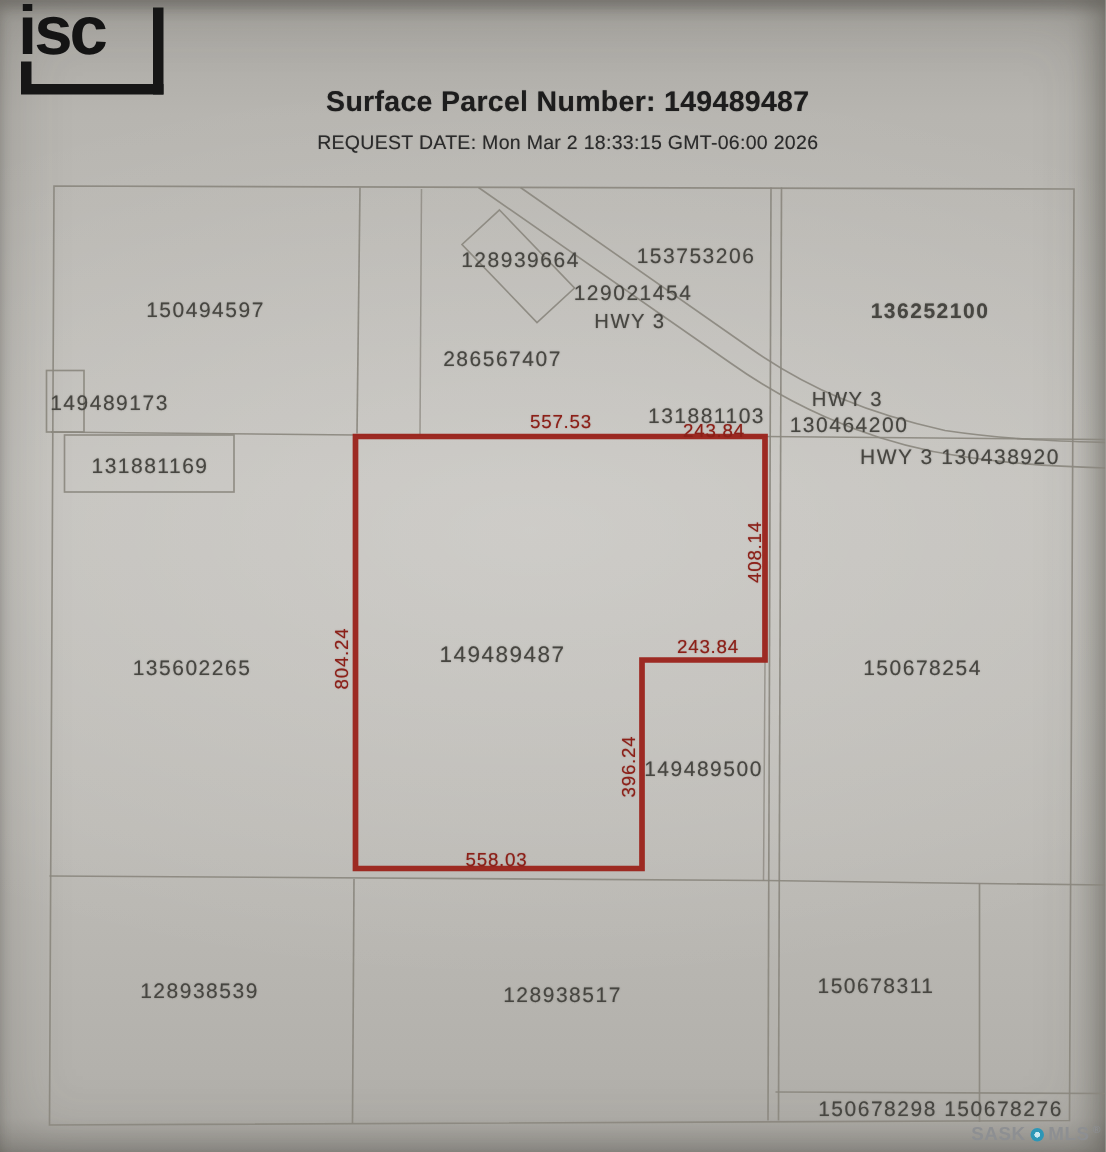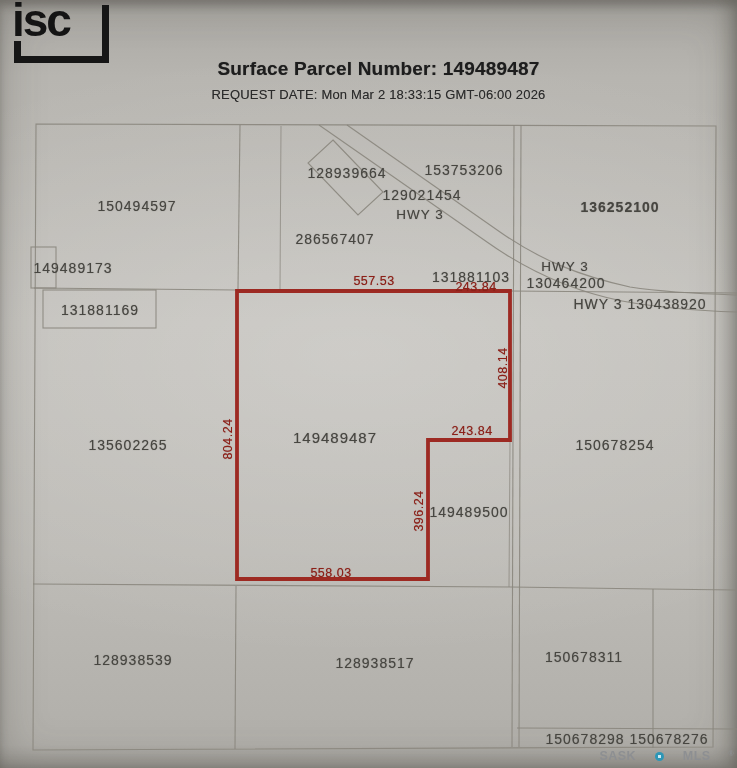--- a/index.html
+++ b/index.html
@@ -47,21 +47,21 @@
     text-shadow:0 0 .7px rgba(20,20,20,.5);
   }
   .reqdate{
     position:absolute;left:20px;top:87px;width:717px;text-align:center;
     font-size:13px;color:#2b2b2b;letter-spacing:.2px;
     text-shadow:0 0 .6px rgba(40,40,40,.45);
   }
 
   
   .wm{
-    position:absolute;right:3px;top:749px;display:flex;align-items:center;gap:18px;
+    position:absolute;right:3px;top:749px;display:flex;align-items:center;gap:2px;
     font-weight:bold;font-size:12.5px;color:#8d8f92;letter-spacing:.4px;
   }
   .wm .dot{width:9px;height:9px;border-radius:50%;margin:0 1px;
     background:radial-gradient(circle at 50% 50%, #cde9f2 0 1.8px, #2d96b6 2px);}
   .wm .reg{font-size:7px;align-self:flex-start;margin-top:1px;}
 </style>
 </head>
 <body>
 
 <div id="paper">

